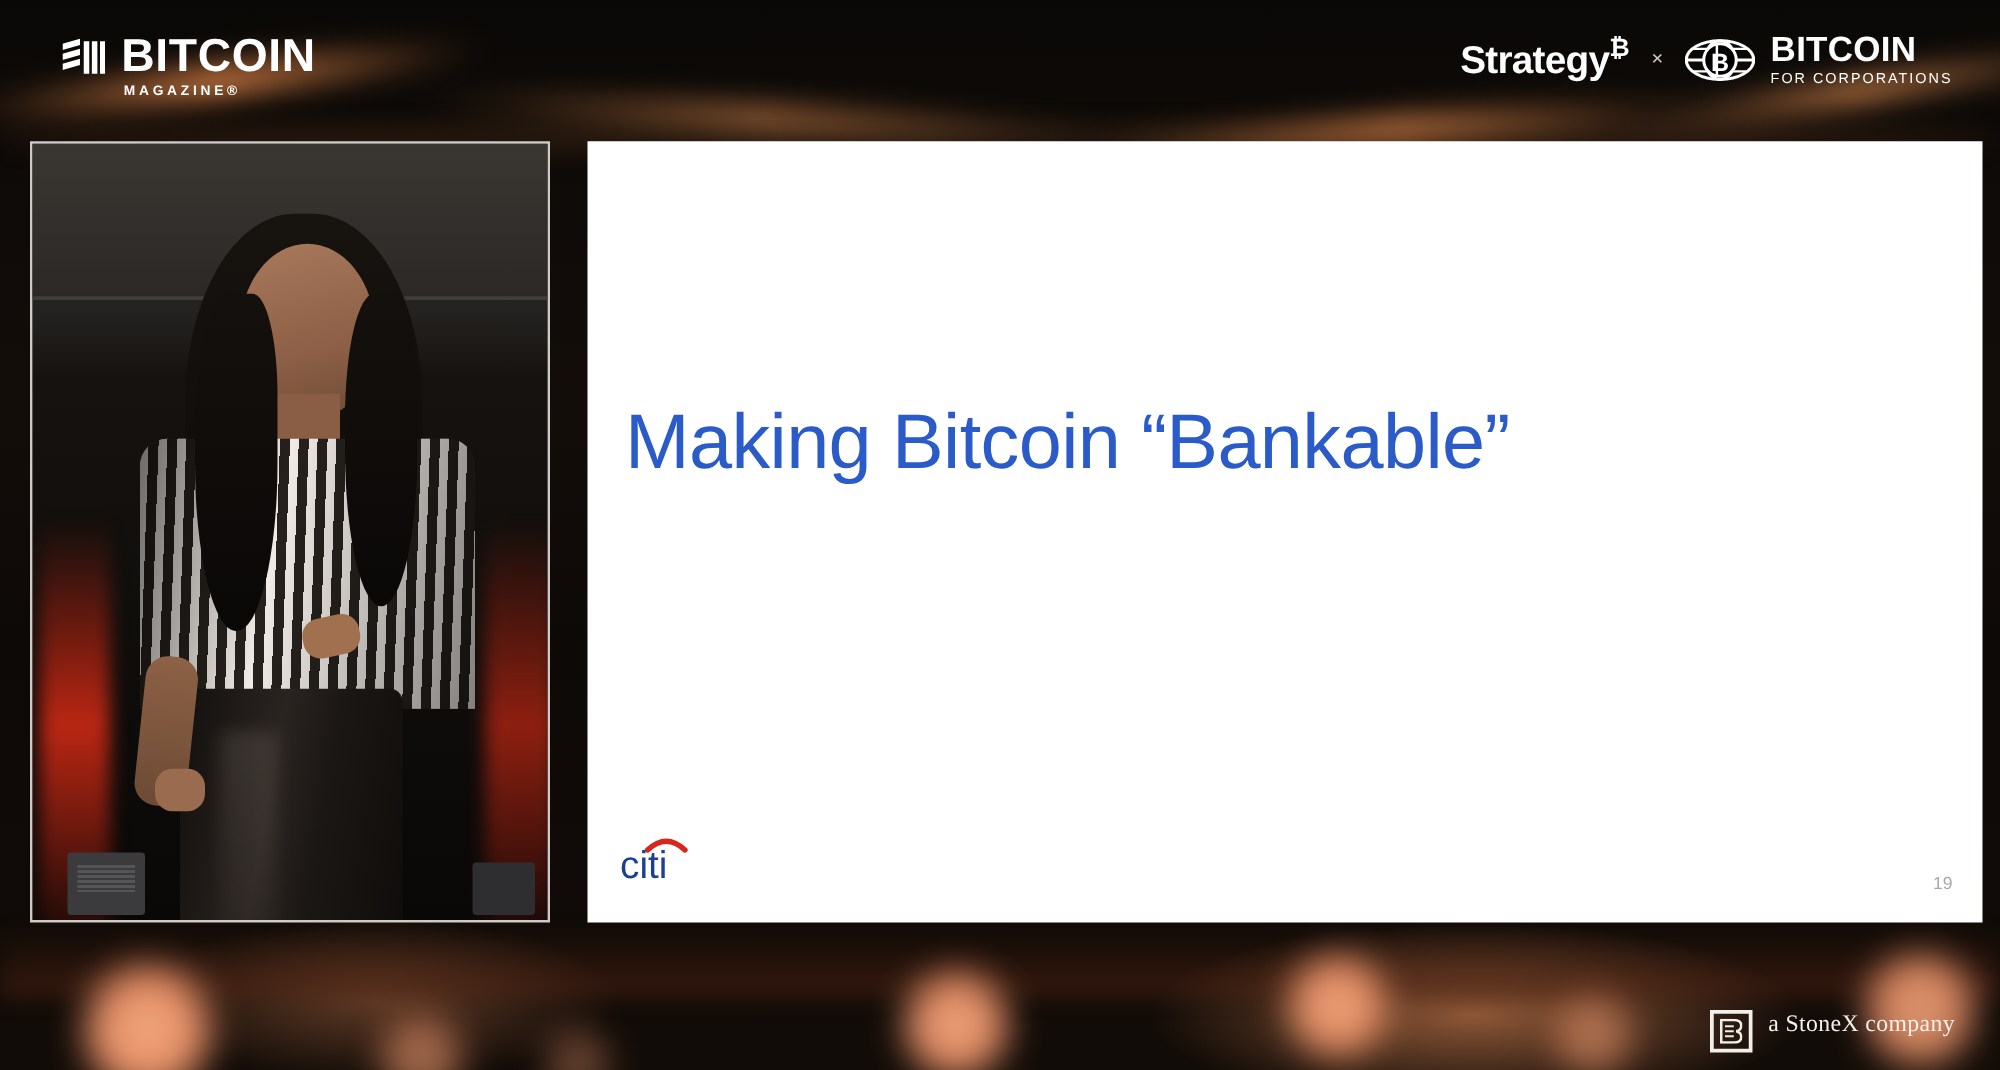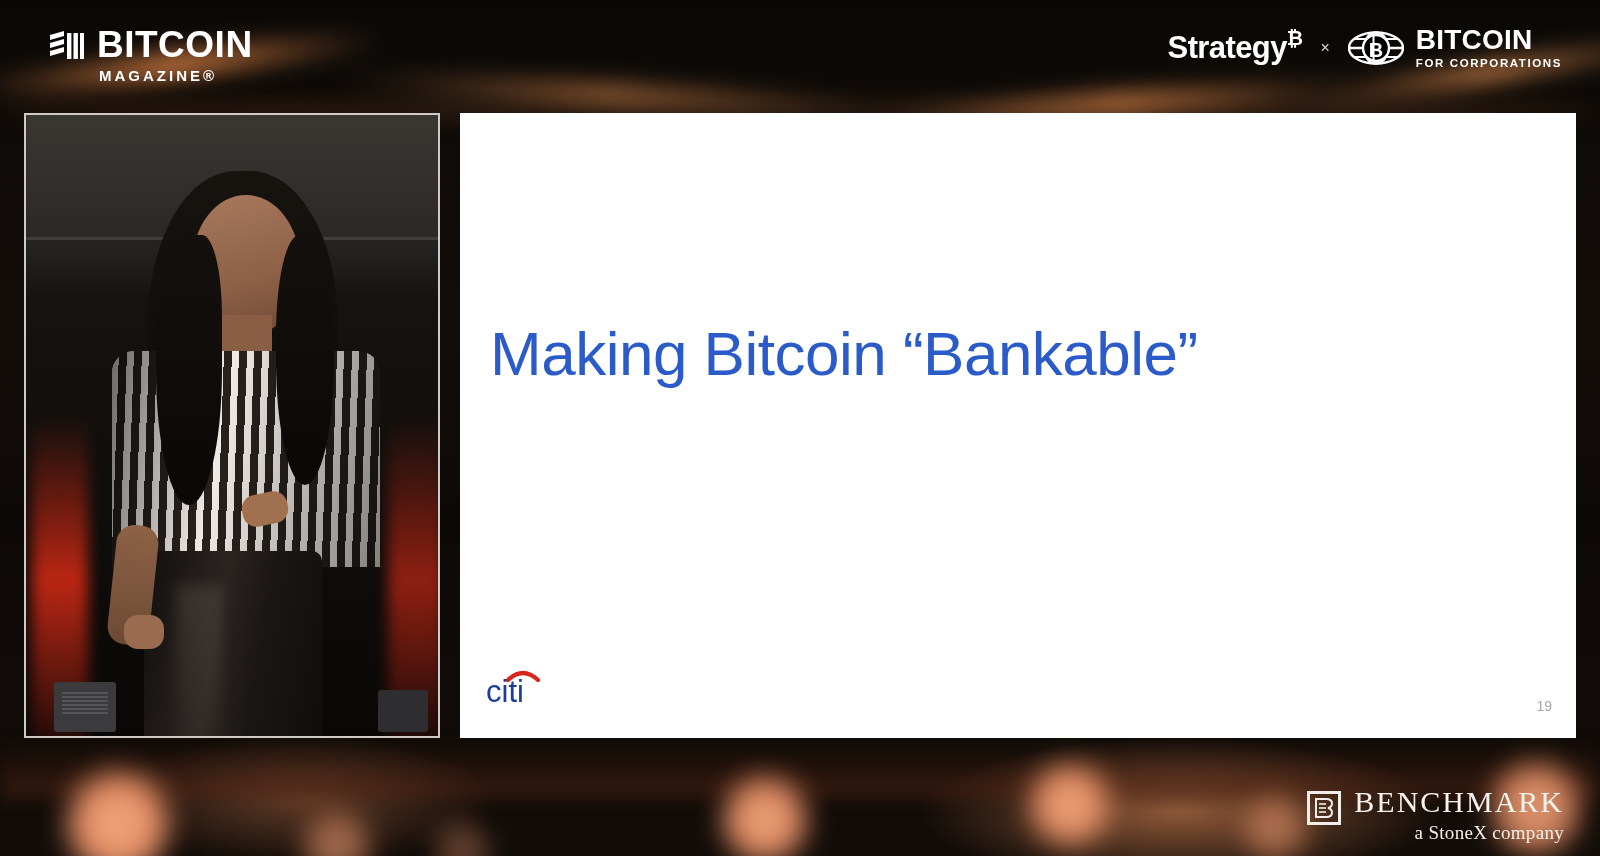--- a/index.html
+++ b/index.html
@@ -28,30 +28,30 @@
   .b6{left:1488px;top:752px;width:96px;height:112px;opacity:.85;}
   .b7{left:432px;top:818px;width:60px;height:64px;opacity:.35;}
   .glowbar{position:absolute;left:0;top:742px;width:1600px;height:56px;
       background:linear-gradient(180deg,rgba(60,26,14,.0),rgba(86,38,20,.55));filter:blur(8px);}
 
   
   .hdr-left{position:absolute;left:50px;top:26px;display:flex;align-items:flex-start;gap:13px;}
   .bm-mark{width:34px;height:30px;margin-top:5px;}
   .bm-text{display:flex;flex-direction:column;line-height:1;}
   .bm-title{color:#fff;font-size:37px;font-weight:800;letter-spacing:.5px;font-family:"Liberation Sans",sans-serif;}
-  .bm-sub{color:#fff;font-size:15px;font-weight:700;letter-spacing:3.0px;margin-top:5px;margin-left:2px;}
+  .bm-sub{color:#fff;font-size:11px;font-weight:700;letter-spacing:3.0px;margin-top:5px;margin-left:2px;}
 
   .hdr-right{position:absolute;right:38px;top:26px;display:flex;align-items:center;gap:18px;justify-content:center;}
   .strategy{color:#fff;font-size:31px;font-weight:800;letter-spacing:-.6px;position:relative;font-family:"Liberation Sans",sans-serif;}
   .strategy .btc-sup{font-size:20px;vertical-align:super;position:relative;top:-2px;}
   .xmark{color:#e8e2de;font-size:16px;font-weight:400;opacity:.92;}
   .bfc{display:flex;align-items:center;gap:12px;}
   .bfc-text{display:flex;flex-direction:column;line-height:1;}
   .bfc-title{color:#fff;font-size:28px;font-weight:800;letter-spacing:.2px;}
-  .bfc-sub{color:#fff;font-size:11.5px;font-weight:700;letter-spacing:1.6px;margin-top:4px;}
+  .bfc-sub{color:#fff;font-size:11.5px;font-weight:400;letter-spacing:1.6px;margin-top:4px;}
 
   
   .video{position:absolute;left:24px;top:113px;width:416px;height:625px;
          border:2px solid #cfcac6;box-sizing:border-box;overflow:hidden;background:#0a0a0a;}
   .v-scene{position:absolute;inset:0;
         background:linear-gradient(180deg,#2c2a27 0%,#242220 22%,#15120f 30%,#100e0c 60%,#0a0807 100%);}
   .v-backwall{position:absolute;left:0;top:0;width:100%;height:124px;background:linear-gradient(180deg,#3a3733,#2b2825);}
   .v-floorline{position:absolute;left:0;top:122px;width:100%;height:3px;background:#4c4743;opacity:.7;}
   .v-redcol{position:absolute;top:300px;width:56px;height:330px;filter:blur(7px);
         background:linear-gradient(180deg,rgba(150,26,14,0),rgba(196,40,20,.95),rgba(120,22,12,.2));}
@@ -77,21 +77,21 @@
         background:linear-gradient(180deg,#8d6246,#6d4a35);transform:rotate(6deg);}
   .v-hand{position:absolute;left:98px;top:500px;width:40px;height:34px;border-radius:14px;background:#9a6b4e;}
   .v-hand2{position:absolute;left:216px;top:378px;width:46px;height:32px;border-radius:14px;background:#a0704f;transform:rotate(-12deg);}
   .v-monitor{position:absolute;bottom:4px;width:62px;height:50px;background:#3b3a3c;border-radius:3px;}
   .v-monitor.l{left:28px;}
   .v-monitor.r{right:10px;width:50px;height:42px;background:#2e2d2f;}
   .v-grille{position:absolute;left:8px;top:10px;width:46px;height:22px;opacity:.55;
         background:repeating-linear-gradient(0deg,#6a6a6c 0 2px,#3b3a3c 2px 4px);}
 
   
-  .slide{position:absolute;left:460px;top:113px;width:1116px;height:625px;background:#fff;overflow:hidden;}
+  .slide{position:absolute;left:470px;top:113px;width:1116px;height:625px;background:#fff;overflow:hidden;}
   .slide-title{position:absolute;left:30px;top:205px;color:#2a5bc8;font-size:62px;
         font-weight:400;letter-spacing:-.5px;font-family:"Liberation Sans",sans-serif;white-space:nowrap;}
   .citi{position:absolute;left:26px;bottom:32px;width:74px;height:42px;}
   .page-num{position:absolute;right:24px;bottom:24px;color:#a8a8a8;font-size:14px;font-family:"Liberation Sans",sans-serif;}
 
   
   .benchmark{position:absolute;right:36px;bottom:14px;display:flex;align-items:flex-start;gap:13px;}
   .bench-mark{width:34px;height:34px;border:3px solid #f2eee9;box-sizing:border-box;
         display:flex;align-items:center;justify-content:center;margin-top:4px;}
   .bench-text{display:flex;flex-direction:column;align-items:flex-end;line-height:1;}
@@ -197,18 +197,17 @@
   <div class="benchmark">
     <div class="bench-mark">
       <svg width="18" height="20" viewBox="0 0 18 20">
         <path d="M1 1 H11 Q17 1 17 5.5 Q17 9 13 10 Q17 11 17 14.5 Q17 19 11 19 H1 Z" fill="none" stroke="#f2eee9" stroke-width="2"></path>
         <line x1="4" y1="6" x2="11" y2="6" stroke="#f2eee9" stroke-width="1.6"></line>
         <line x1="4" y1="10" x2="11" y2="10" stroke="#f2eee9" stroke-width="1.6"></line>
         <line x1="4" y1="14" x2="11" y2="14" stroke="#f2eee9" stroke-width="1.6"></line>
       </svg>
     </div>
     <div class="bench-text">
-      <div class="bench-title">BENCHMARK</div>
       <div class="bench-sub">a StoneX company</div>
     </div>
   </div>
 
 </div>
 
 </body></html>

